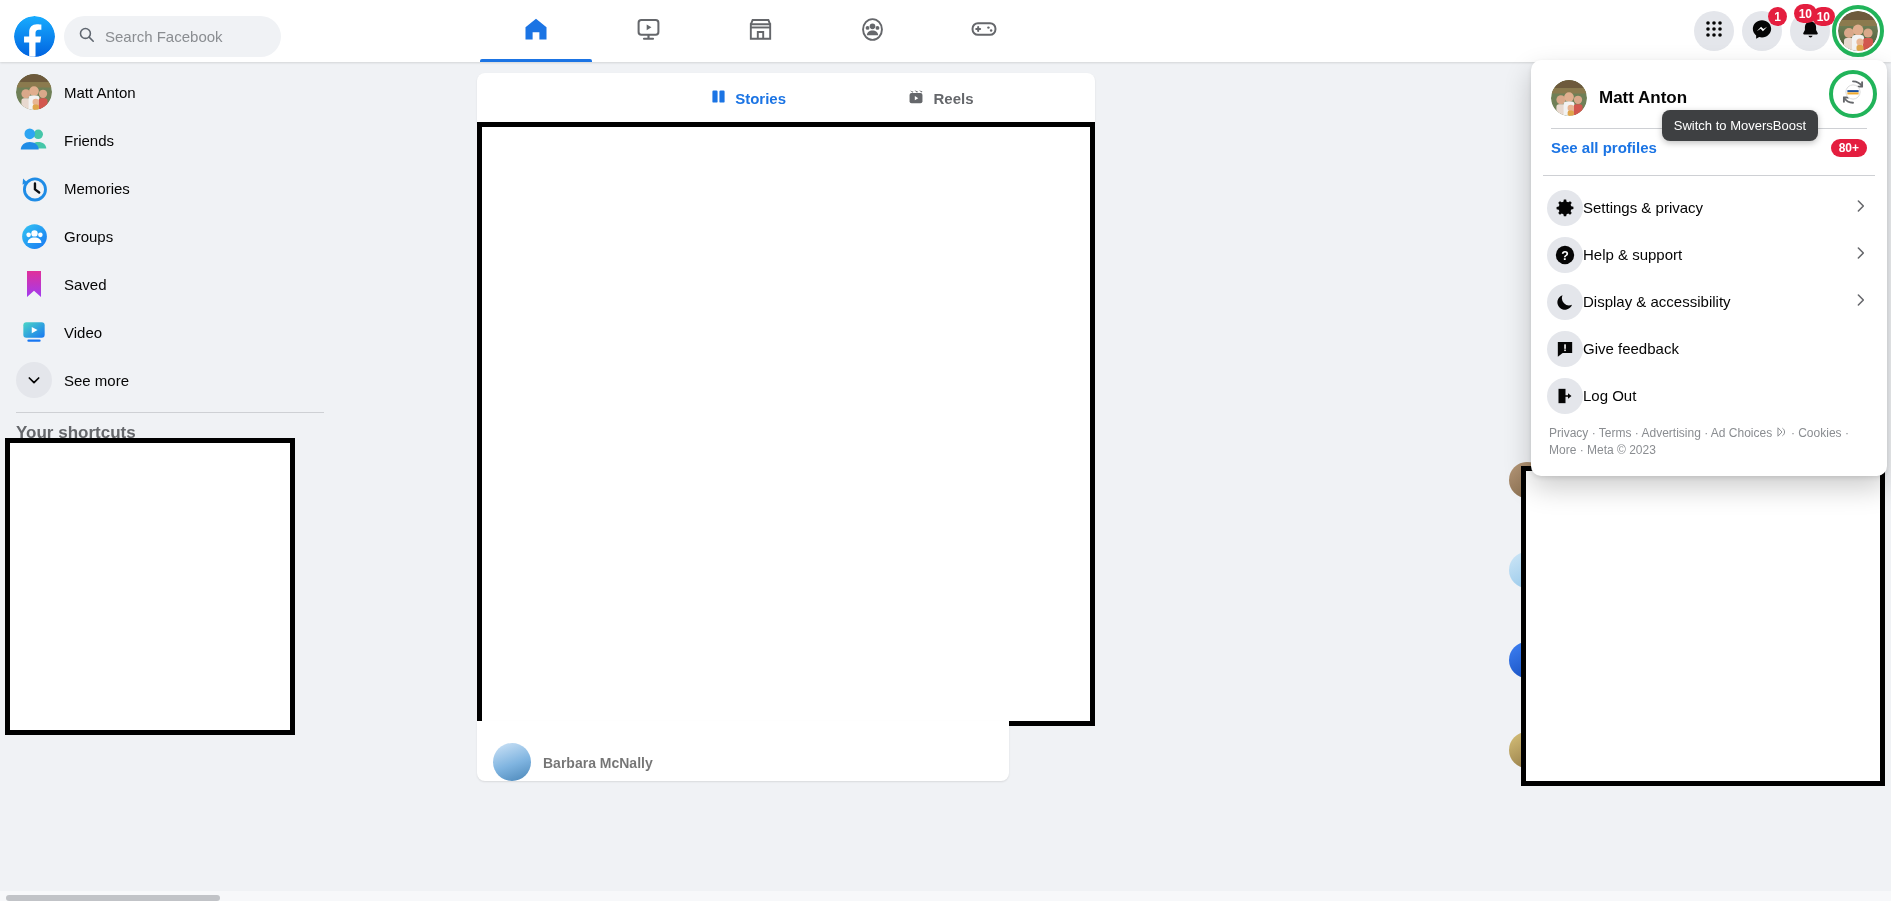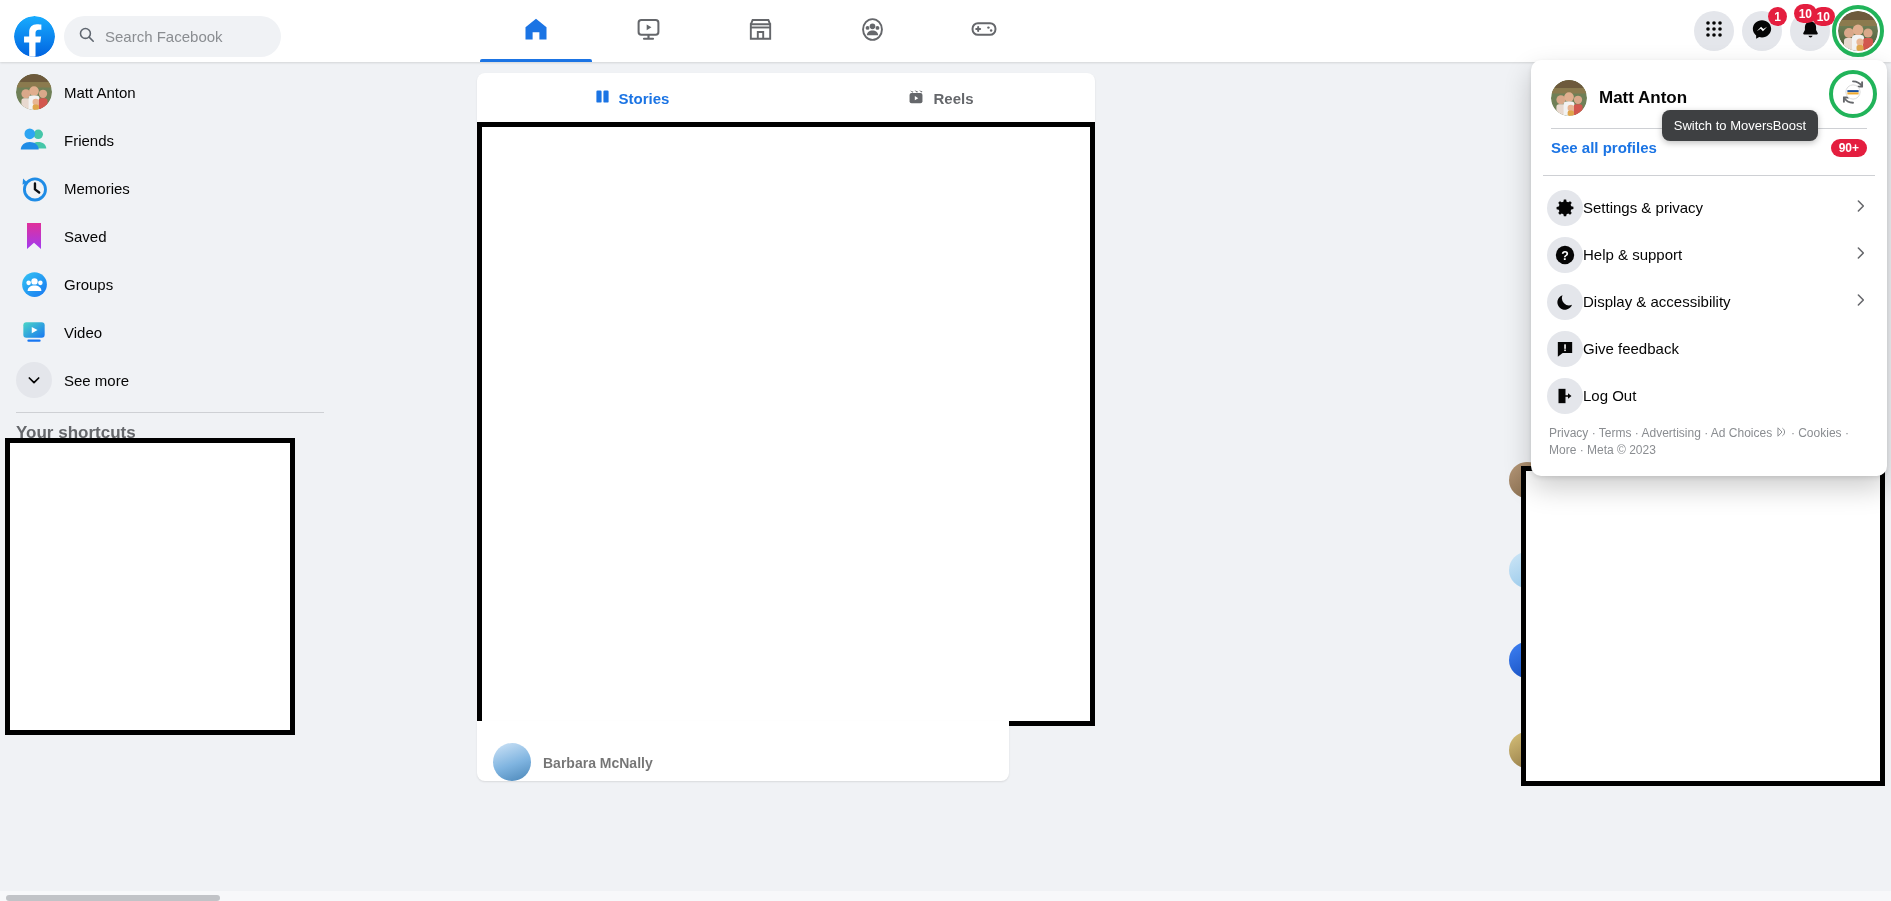--- a/index.html
+++ b/index.html
@@ -118,21 +118,21 @@
   .tabs-card {
     width: 618px; height: 50px;
     background: #ffffff; border-radius: 8px 8px 0 0;
     box-shadow: 0 1px 2px rgba(0,0,0,.1);
     display: flex; align-items: center;
   }
   .feedtab {
     flex: 1; display: flex; align-items: center; justify-content: center;
     gap: 8px; font-size: 15px; font-weight: 600; cursor: pointer;
   }
-  .feedtab.active { color: #1b74e4; }
+  .feedtab.active { color: #1b74e4; justify-content: flex-end; }
   .feedtab.inactive { color: #65676b; }
   .feed-redact {
     position: absolute; left: 0px; top: 49px;
     width: 618px; height: 604px;
   }
   .feed-peek {
     position: absolute; left: 0; top: 648px;
     width: 532px; height: 60px;
     background: #ffffff; border-radius: 0 0 8px 8px;
     box-shadow: 0 1px 2px rgba(0,0,0,.1);
@@ -443,50 +443,50 @@
           <circle cx="18.5" cy="19" r="11.5" stroke="#1f8ce6" stroke-width="3.1"></circle>
           <path d="M18.5 12.5V19l4.6 3.4" stroke="#0b0f14" stroke-width="2.6" stroke-linecap="round" stroke-linejoin="round"></path>
           <path d="M10 11.5 5.5 7.2 5 13.8z" fill="#1f8ce6"></path>
         </svg>
       </span>
       <span class="side-label">Memories</span>
     </div>
 
     <div class="side-item">
       <span class="side-icon">
-        <svg width="30" height="32" viewBox="0 0 30 32">
-          <defs>
-              <linearGradient id="bmg" x1="0" y1="0" x2="0" y2="1">
-            <stop offset="0%" stop-color="#e0309a"></stop>
-                <stop offset="100%" stop-color="#a23bf0"></stop>
-          </linearGradient>
-            </defs>
-          <path d="M8 3h14v26l-7-6.3L8 29z" fill="url(#bmg)"></path>
-        </svg>
-      </span>
-      <span class="side-label">Saved</span>
-    </div>
-
-    <div class="side-item">
-      <span class="side-icon">
         <svg width="33" height="33" viewBox="0 0 36 36">
           <defs>
               <linearGradient id="grg" x1="0" y1="0" x2="1" y2="1">
             <stop offset="0%" stop-color="#33c5f3"></stop>
                 <stop offset="100%" stop-color="#1877f2"></stop>
           </linearGradient>
             </defs>
           <circle cx="18" cy="18" r="13.5" fill="url(#grg)"></circle>
           <circle cx="18" cy="14.6" r="3.5" fill="#fff"></circle>
           <circle cx="11.6" cy="16.2" r="2.5" fill="#fff"></circle>
           <circle cx="24.4" cy="16.2" r="2.5" fill="#fff"></circle>
           <path d="M10.5 25c0-3.6 3.3-5.8 7.5-5.8s7.5 2.2 7.5 5.8z" fill="#fff"></path>
         </svg>
       </span>
       <span class="side-label">Groups</span>
+    </div>
+
+    <div class="side-item">
+      <span class="side-icon">
+        <svg width="30" height="32" viewBox="0 0 30 32">
+          <defs>
+              <linearGradient id="bmg" x1="0" y1="0" x2="0" y2="1">
+            <stop offset="0%" stop-color="#e0309a"></stop>
+                <stop offset="100%" stop-color="#a23bf0"></stop>
+          </linearGradient>
+            </defs>
+          <path d="M8 3h14v26l-7-6.3L8 29z" fill="url(#bmg)"></path>
+        </svg>
+      </span>
+      <span class="side-label">Saved</span>
     </div>
 
     <div class="side-item">
       <span class="side-icon">
         <svg width="32" height="32" viewBox="0 0 36 36">
           <defs>
               <linearGradient id="vdg" x1="0" y1="0" x2="1" y2="1">
             <stop offset="0%" stop-color="#4bd6c6"></stop>
                 <stop offset="100%" stop-color="#1877f2"></stop>
           </linearGradient>
@@ -594,21 +594,21 @@
               <rect x="10" y="16.4" width="12" height="2.2" fill="#f0a92b"></rect>
             </svg>
           </span>
         </div>
       </div>
 
       <div class="dd-sep"></div>
 
       <div class="dd-seeall-row">
         <span class="dd-seeall">See all profiles</span>
-        <span class="dd-count">90+</span>
+        <span class="dd-count">80+</span>
       </div>
     </div>
 
     <div class="dd-divider-big"></div>
 
     <div class="dd-item">
       <span class="dd-icon-circle">
         <svg width="20" height="20" viewBox="0 0 24 24" fill="#050505">
           <path d="M12 8.2A3.8 3.8 0 1012 15.8 3.8 3.8 0 0012 8.2zm0 2.3a1.5 1.5 0 110 3 1.5 1.5 0 010-3z"></path>
           <path d="M10.6 1.8h2.8l.5 2.6 2 .8 2.2-1.4 2 2-1.4 2.2.8 2 2.6.5v2.8l-2.6.5-.8 2 1.4 2.2-2 2-2.2-1.4-2 .8-.5 2.6h-2.8l-.5-2.6-2-.8-2.2 1.4-2-2L5.3 16l-.8-2-2.6-.5v-2.8l2.6-.5.8-2L3.9 5.8l2-2 2.2 1.4 2-.8z"></path>

